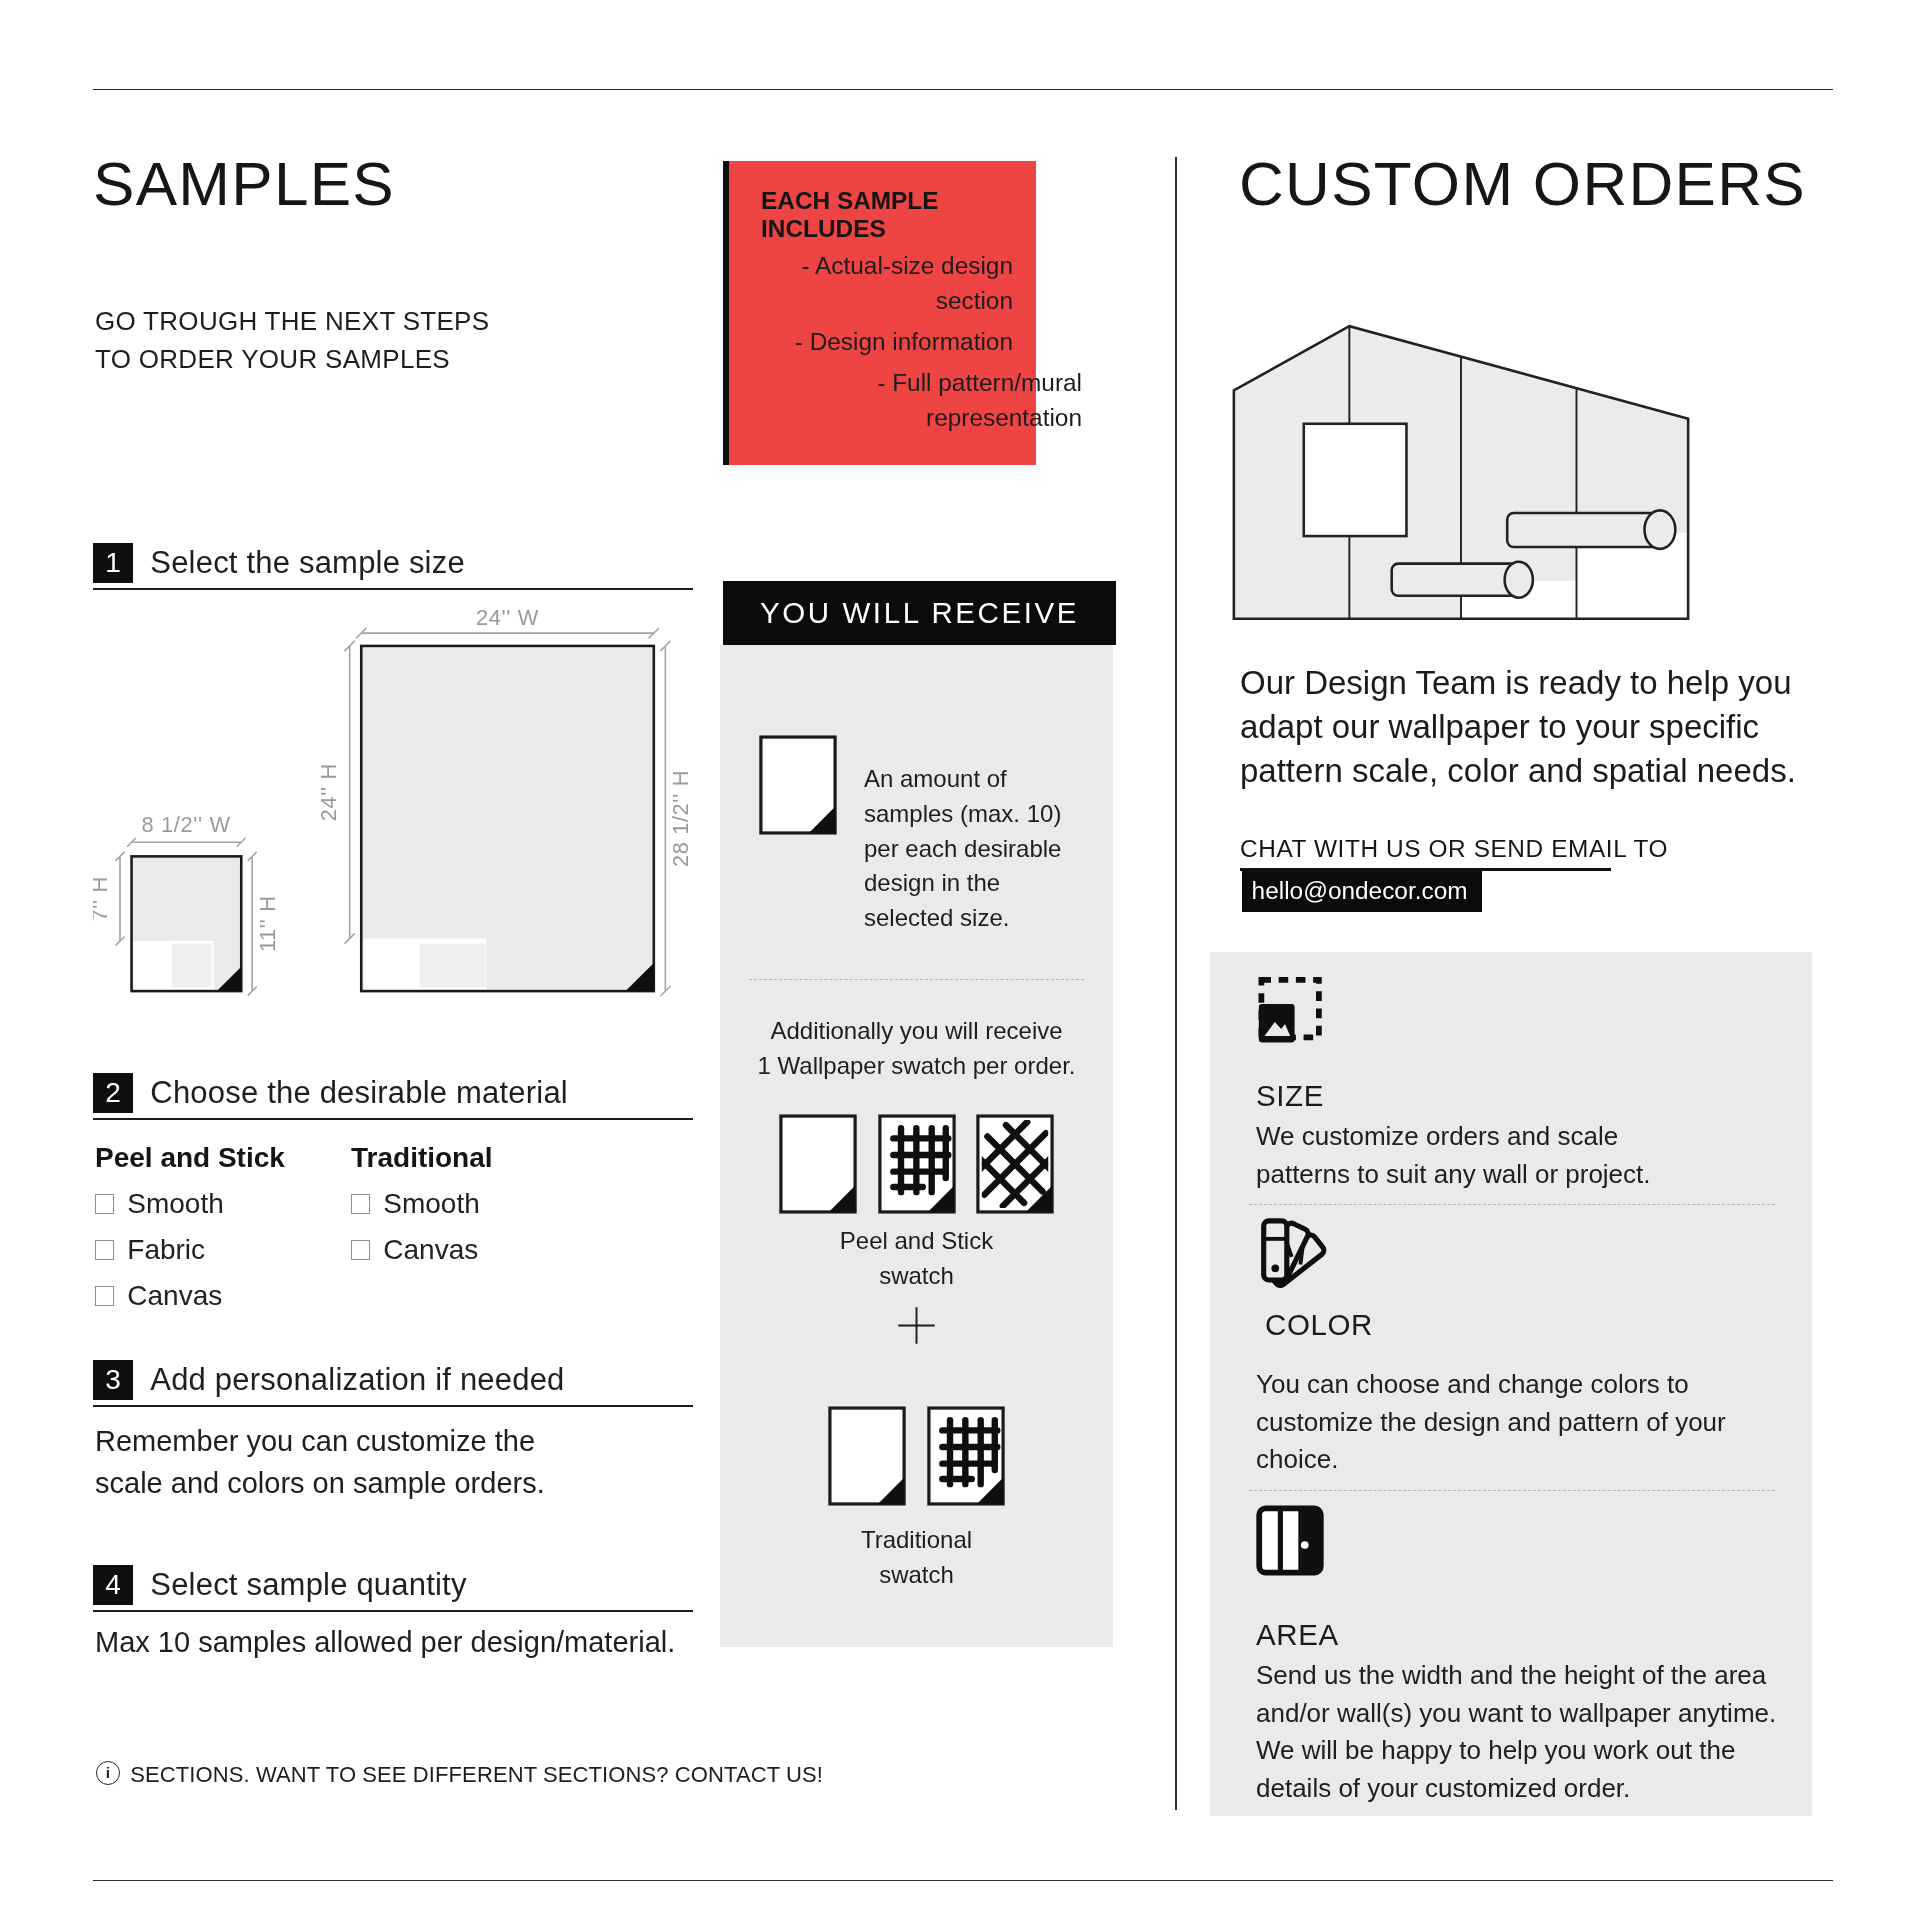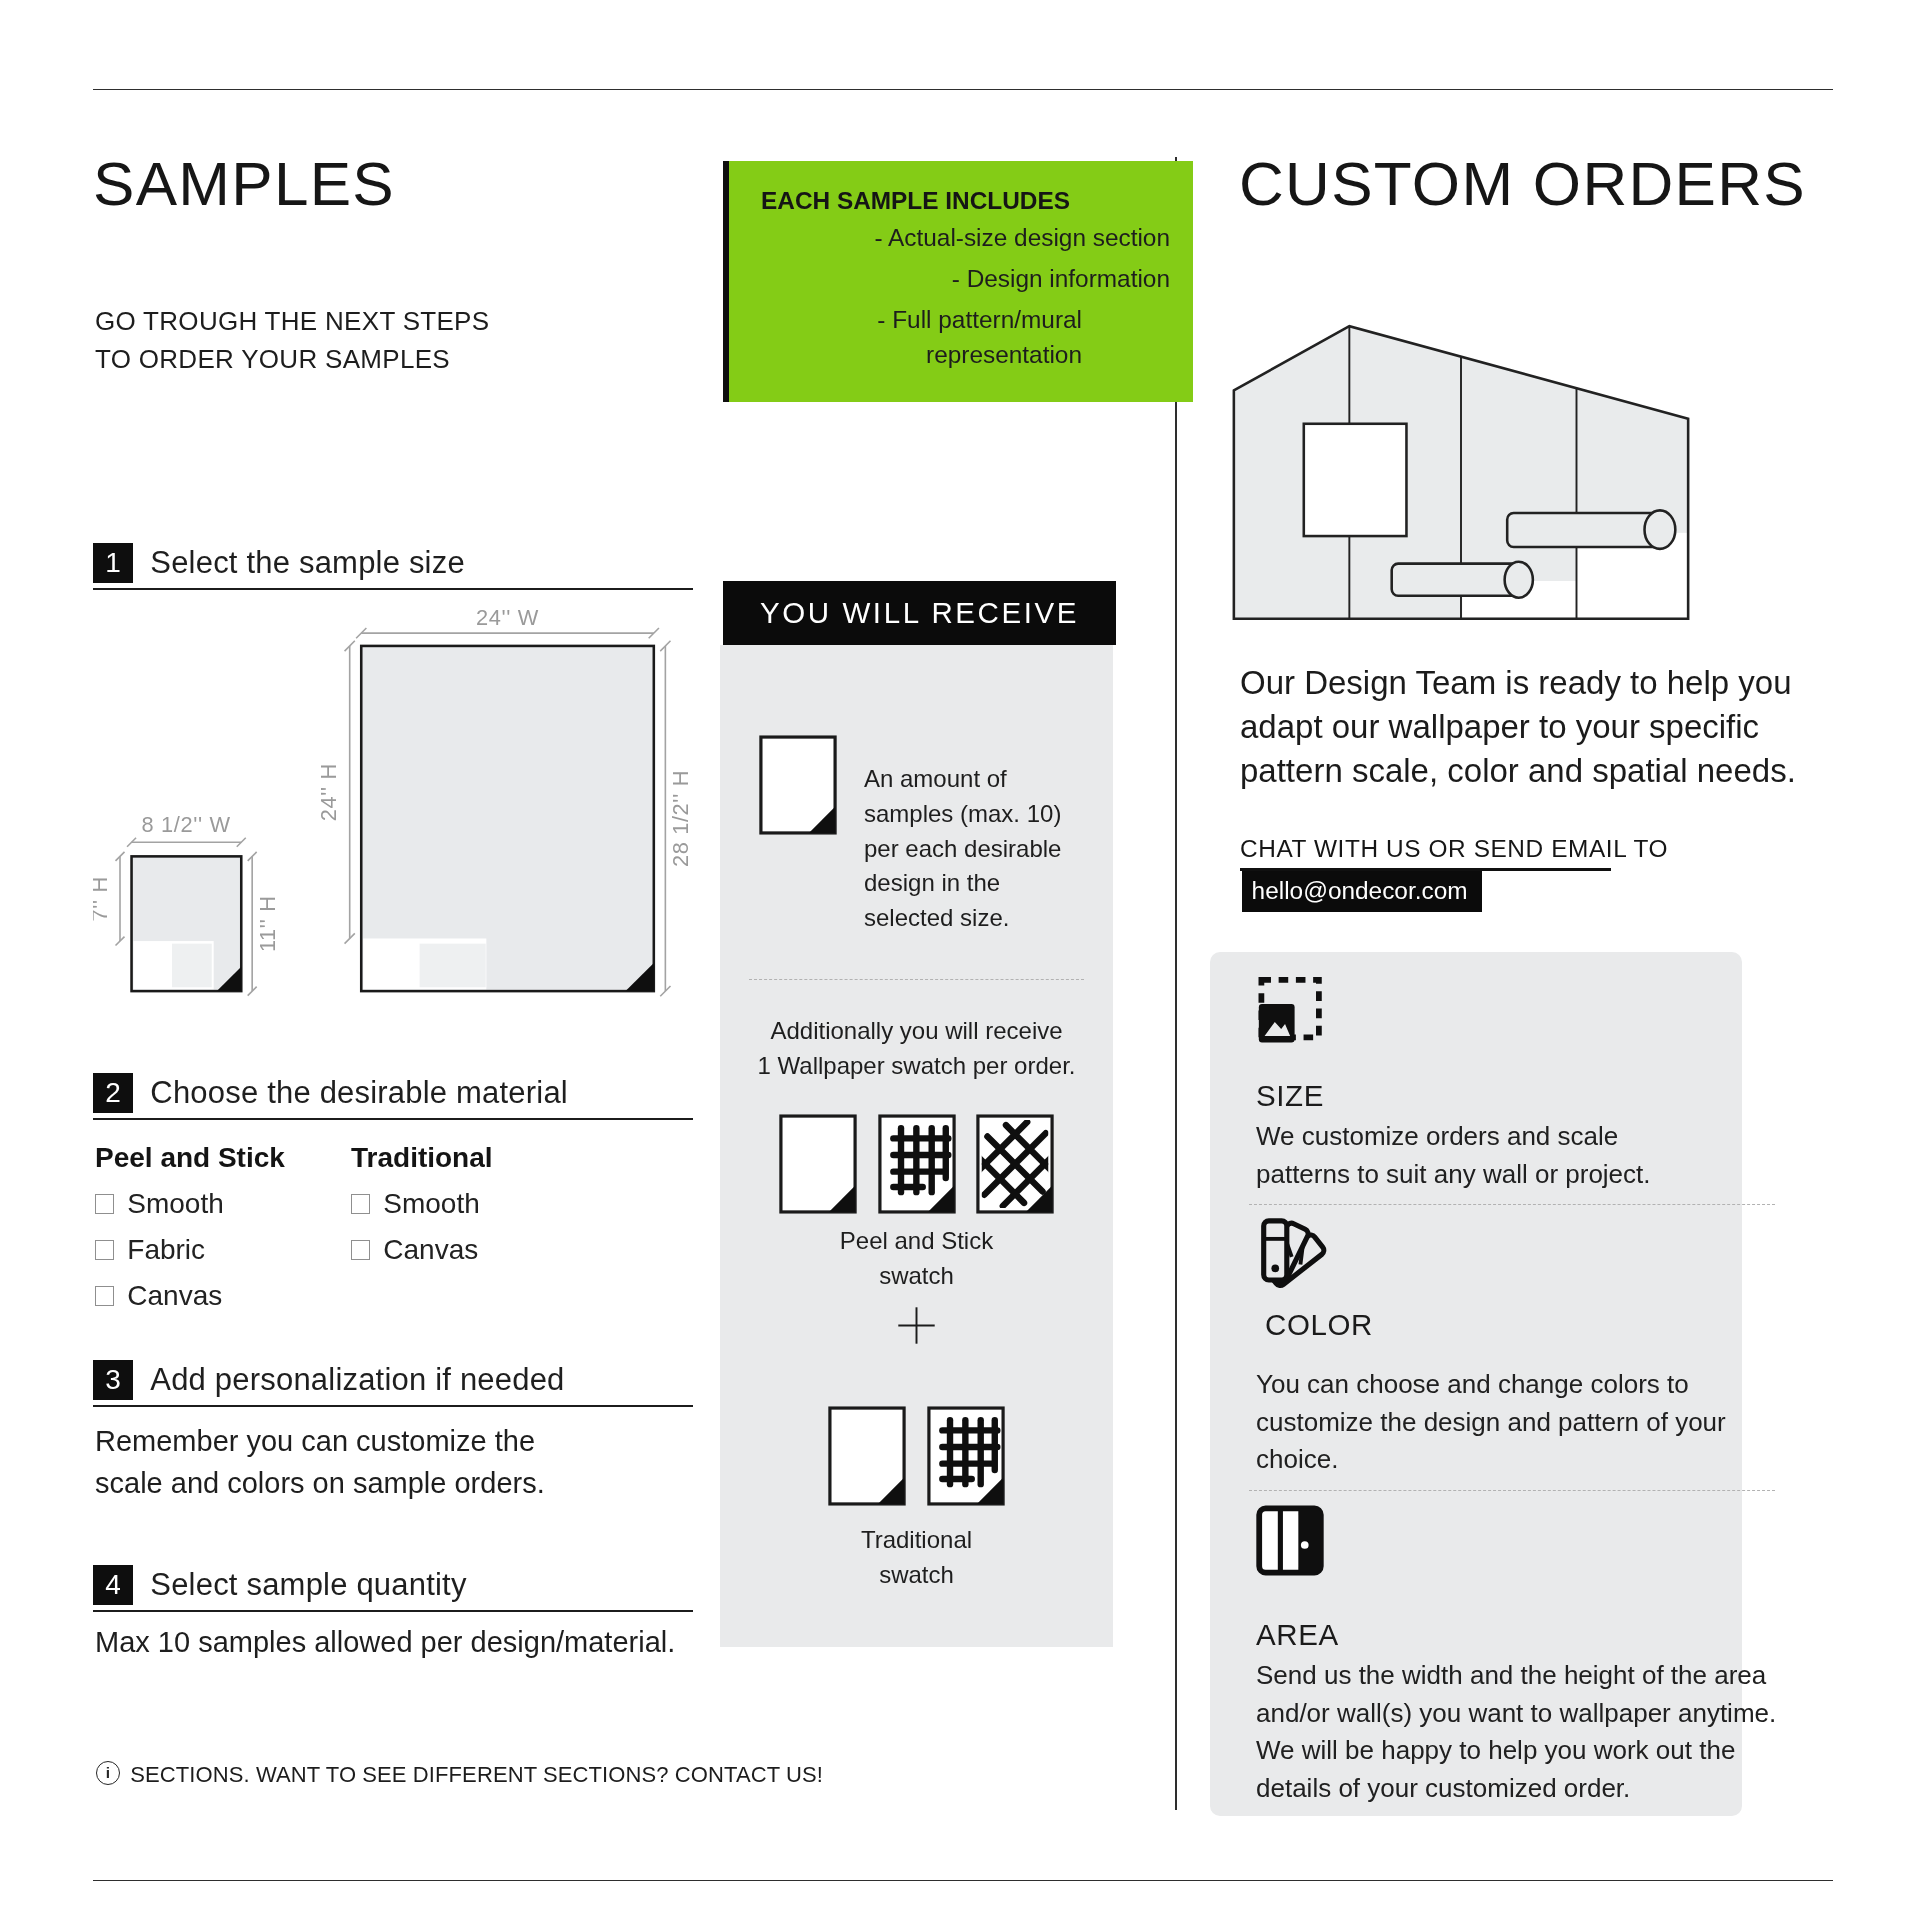--- a/index.html
+++ b/index.html
@@ -7,21 +7,21 @@
         font-family:"Liberation Sans", sans-serif;color:#1c1c1c;}
   .abs{position:absolute;}
   .rule{background:#2e2e2e;height:1.3px;}
   .vrule{background:#2e2e2e;width:1.9px;}
 
   
   .big-title{font-size:62px;letter-spacing:1.3px;color:#161616;white-space:nowrap;}
   .subtitle{font-size:26px;line-height:1.45;letter-spacing:0.3px;color:#1d1d1d;}
 
   
-  .includes-box{width:470px;box-sizing:border-box;background:#84cc16;border-left:6.4px solid #0f0f0f;
+  .includes-box{width:313px;box-sizing:border-box;background:#ef4444;border-left:6.4px solid #0f0f0f;
                 padding:26px 23px 29.5px 32px;}
   .includes-title{font-size:24.4px;font-weight:700;color:#151515;}
   .includes-item{font-size:24.4px;line-height:1.42;margin-top:6.4px;padding-left:19px;text-indent:-19px;color:#1d1d1d;text-align:right;}
   .includes-item:first-of-type{margin-top:13px;}
 
   
   .step-header{display:flex;align-items:center;width:600px;border-bottom:2.6px solid #1c1c1c;padding-bottom:5.1px;}
   .step-num{flex:0 0 40px;width:40px;height:40px;background:#0e0e0e;color:#ffffff;font-size:28px;
             display:flex;align-items:center;justify-content:center;}
   .step-label{margin-left:17.3px;font-size:31px;color:#1f1f1f;letter-spacing:0.2px;}
@@ -48,21 +48,21 @@
   .panel-text{font-size:24px;line-height:1.45;color:#1e1e1e;}
   .dashed{border-top:1.3px dashed #b2b2b2;height:0;}
   .swatch-row{display:flex;justify-content:center;gap:20.5px;width:100%;}
   .caption{text-align:center;font-size:24px;line-height:1.45;color:#1e1e1e;width:100%;}
 
   
   .intro{font-size:33px;line-height:1.34;color:#1b1b1b;}
   .chat-label{font-size:24.4px;letter-spacing:0.6px;color:#161616;}
   .chat-line{height:2.6px;background:#101010;}
   .chip{background:#0b0b0b;color:#ffffff;font-size:24.4px;padding:5.8px 14px 7.7px 9.6px;display:inline-block;}
-  .custom-box{width:532px;height:864px;background:#e9eaeb;border-radius:10px;}
+  .custom-box{width:602px;height:864px;background:#e9eaeb;}
   .feature-h{font-size:29.5px;letter-spacing:0.6px;color:#1b1b1b;}
   .feature-t{font-size:26px;line-height:1.45;color:#202020;}
 
   svg text{font-family:"Liberation Sans", sans-serif;}
   .dim-label{fill:#9a9a9a;font-size:34px;letter-spacing:1px;}
 </style>
 </head>
 <body>
 
 <div class="page">

